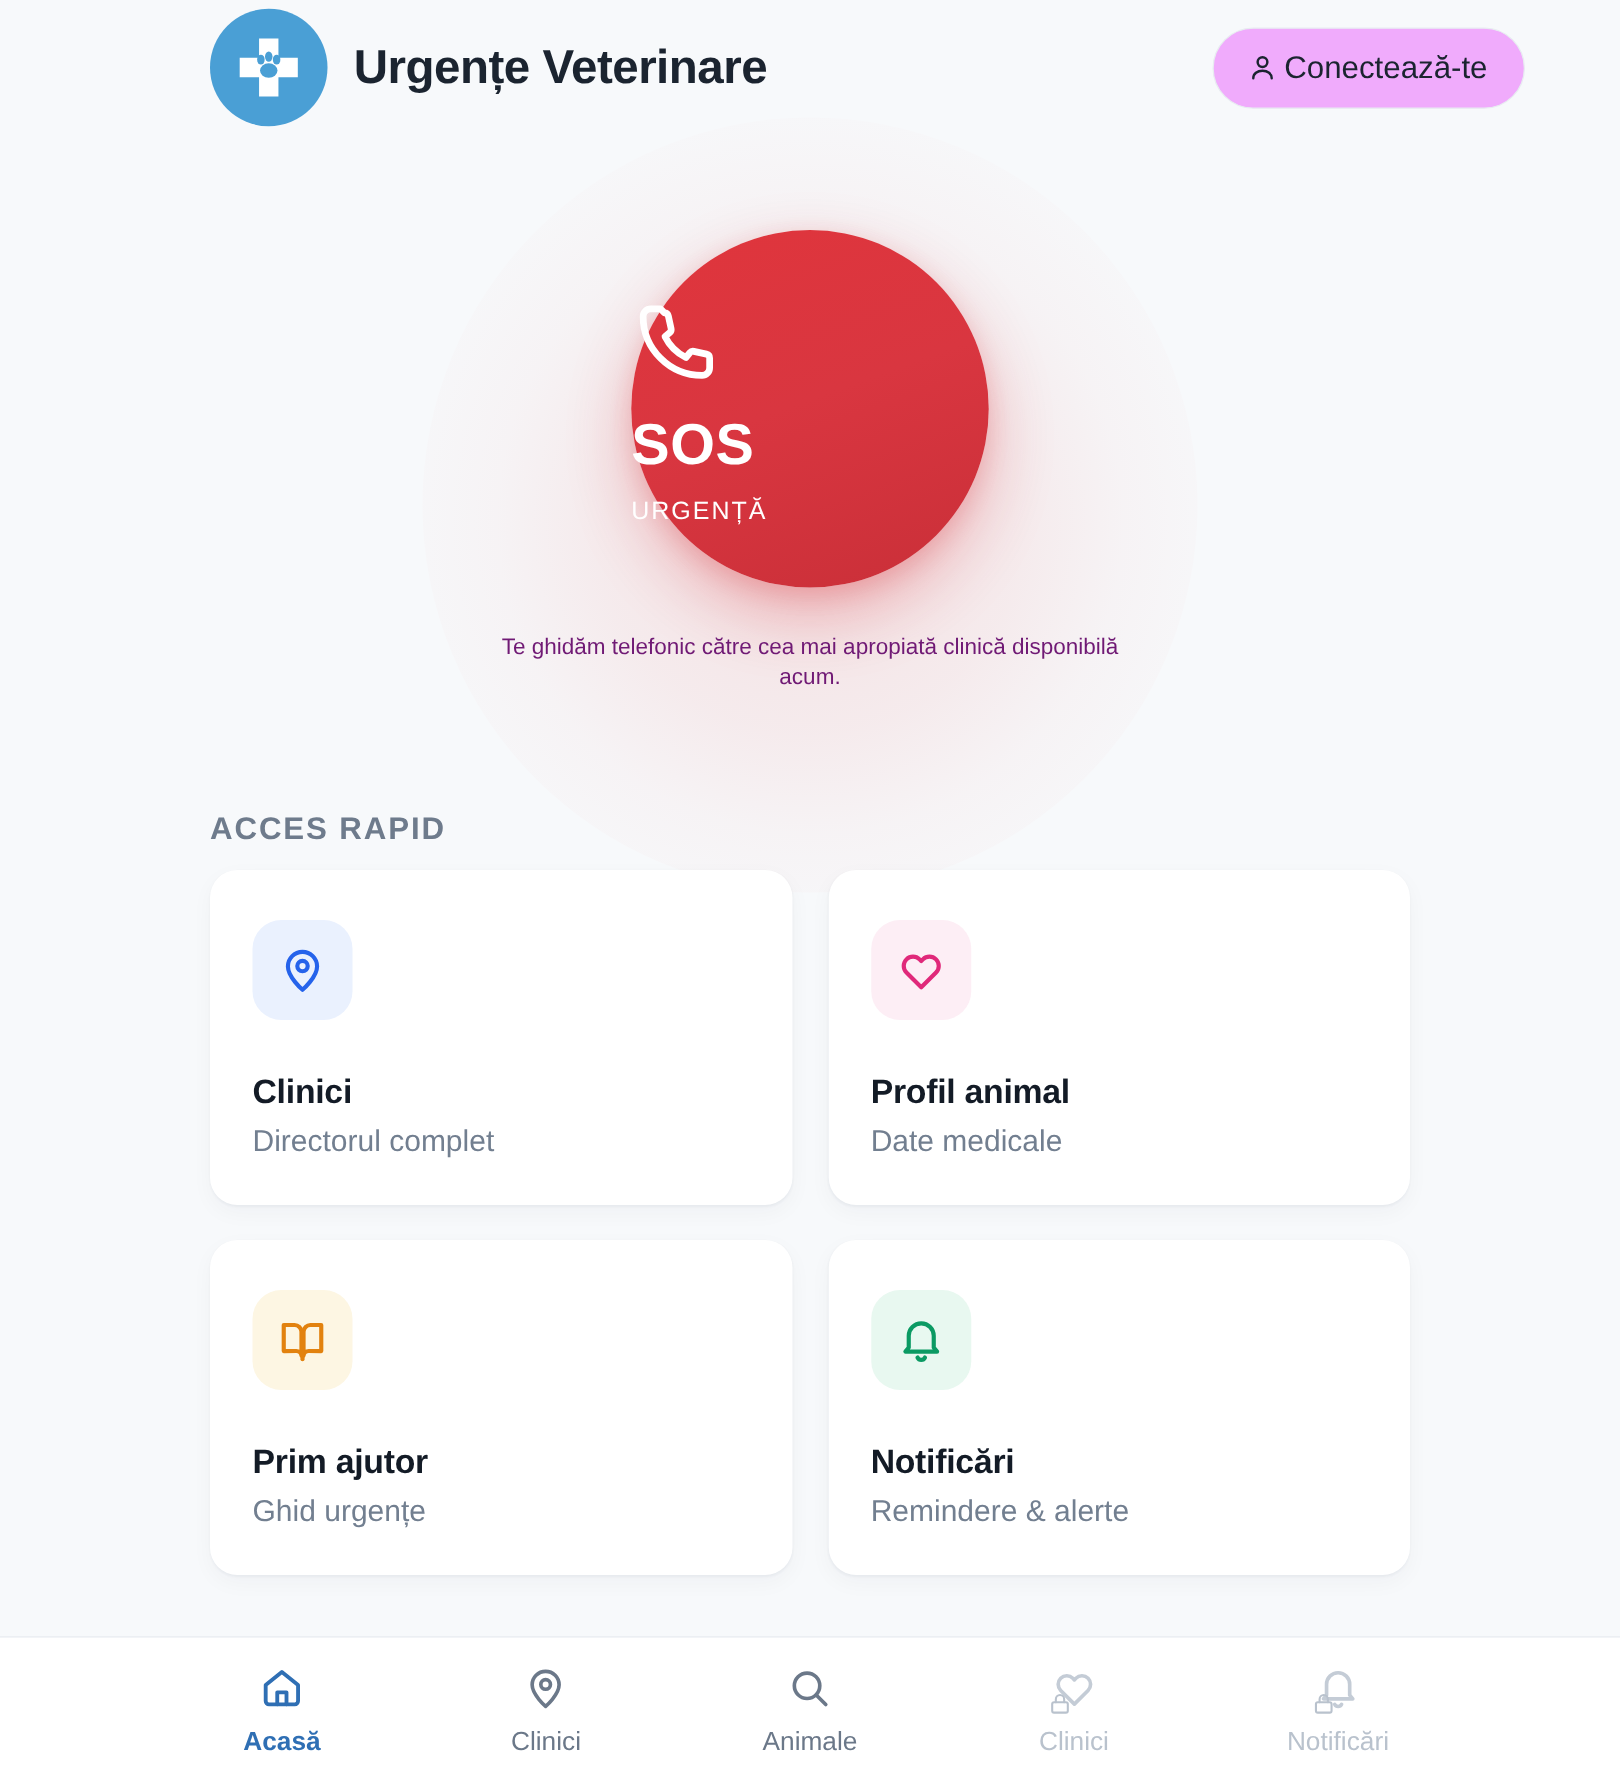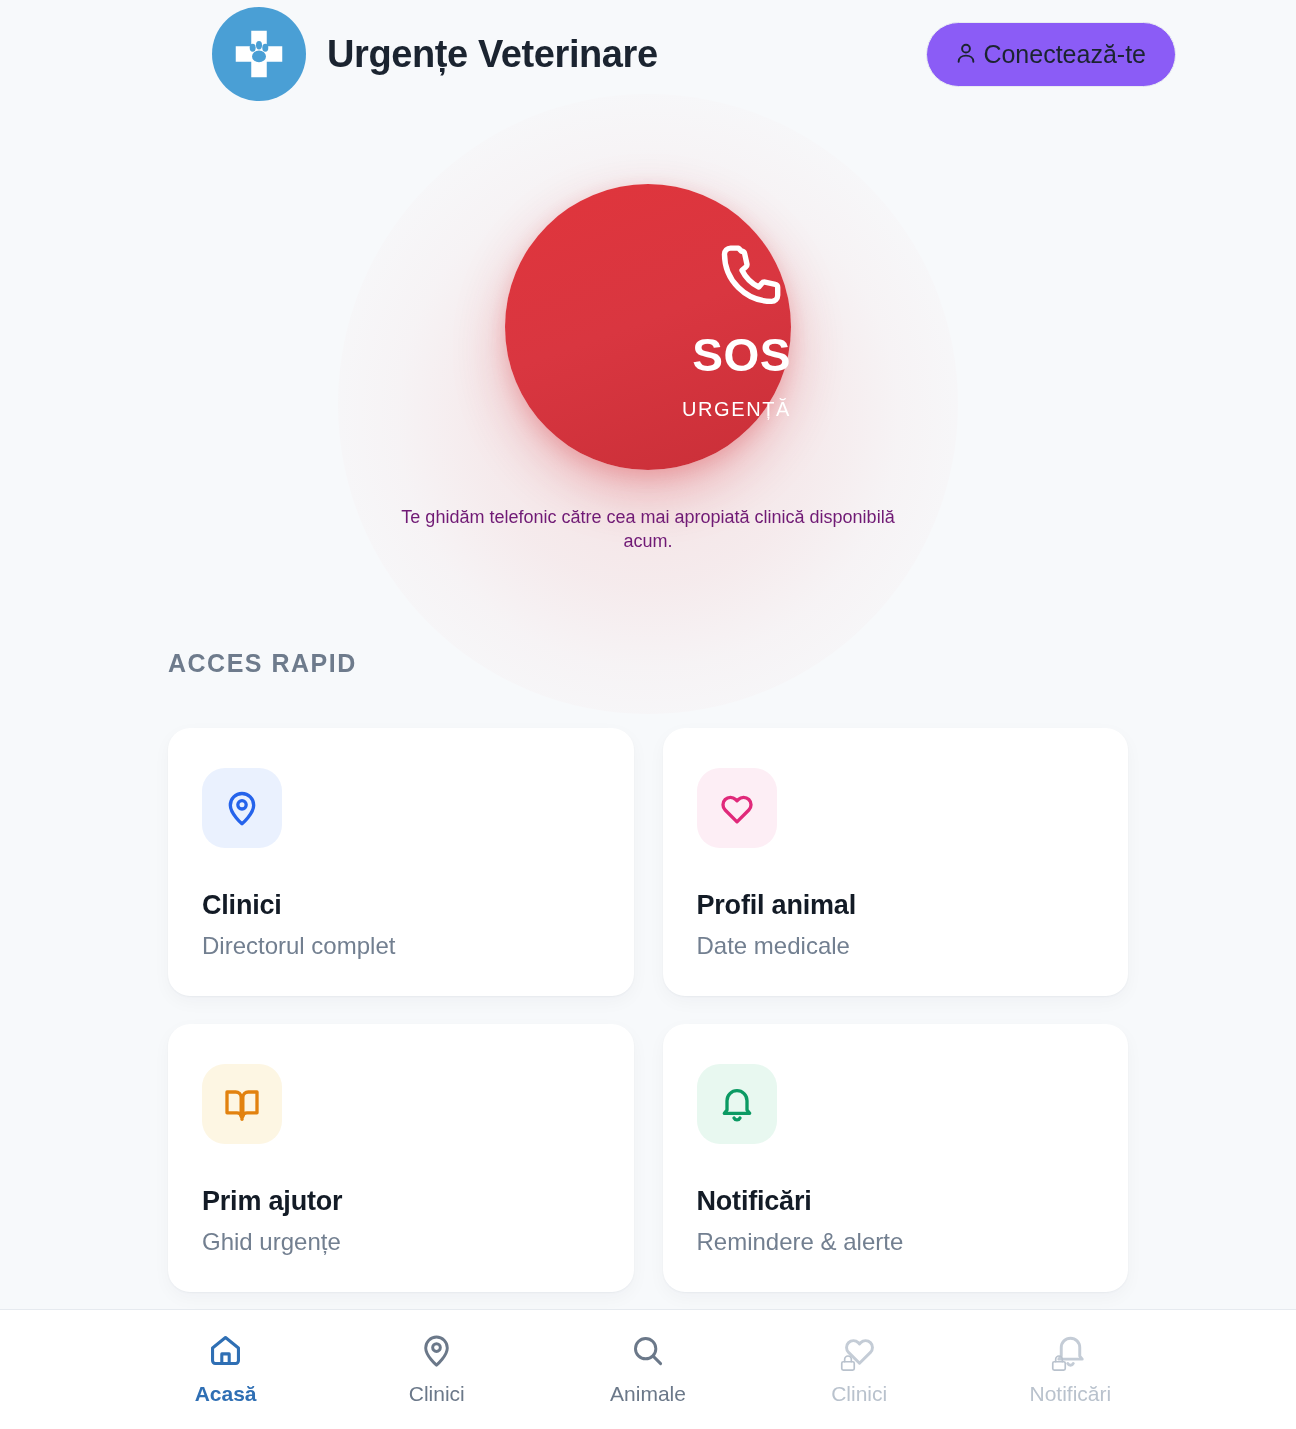--- a/index.html
+++ b/index.html
@@ -22,24 +22,23 @@
     display: flex;
     flex-direction: column;
   }
 
   
   .header {
     position: relative;
     z-index: 5;
     display: flex;
     align-items: center;
-    padding: 14px 120px 10px 168px;
+    padding: 14px 76px 10px 168px;
     height: 104px;
     flex: 0 0 auto;
-    margin-left: 44px;
   }
   .brand {
     display: flex;
     align-items: center;
     gap: 21px;
   }
   .logo-badge {
     width: 94px;
     height: 94px;
     border-radius: 50%;
@@ -52,23 +51,23 @@
   .app-title {
     font-size: 38px;
     font-weight: 700;
     color: #1b2430;
     letter-spacing: -0.4px;
     white-space: nowrap;
   }
   .login-btn {
     margin-left: auto;
     display: flex;
-    align-items: flex-start;
+    align-items: center;
     gap: 4px;
-    background: #8b5cf6;
+    background: #f0abfc;
     border: 1.6px solid #e8ecf1;
     border-radius: 40px;
     padding: 17px 29px 17px 26px;
     cursor: pointer;
   }
   .login-btn-label {
     font-size: 25px;
     color: #1b2430;
     white-space: nowrap;
   }
@@ -101,21 +100,21 @@
   }
   .sos-btn {
     position: relative;
     width: 286px;
     height: 286px;
     border-radius: 50%;
     background: linear-gradient(160deg, #e0353c 0%, #d93640 48%, #c92f38 100%);
     box-shadow: 0 22px 52px rgba(214,48,56,0.30), 0 6px 18px rgba(214,48,56,0.18);
     display: flex;
     flex-direction: column;
-    align-items: flex-end;
+    align-items: flex-start;
     justify-content: center;
     cursor: pointer;
     border: none;
     z-index: 2;
   }
   .sos-phone { margin-top: 4px; margin-bottom: 14px; }
   .sos-main {
     font-size: 46px;
     font-weight: 800;
     color: #ffffff;
@@ -145,21 +144,21 @@
     flex: 1 1 auto;
     padding: 0 168px;
     position: relative;
     z-index: 3;
   }
   .section-title {
     font-size: 25px;
     font-weight: 700;
     letter-spacing: 1.5px;
     color: #6e7b8c;
-    margin-bottom: 50px;
+    margin-bottom: 18px;
   }
   .card-grid {
     display: grid;
     grid-template-columns: 1fr 1fr;
     gap: 28px 29px;
   }
   .card {
     background: #ffffff;
     border-radius: 22px;
     padding: 40px 34px 36px 34px;

